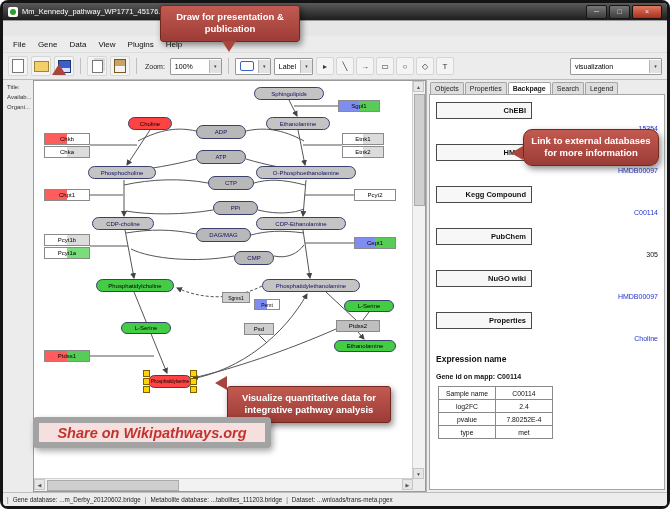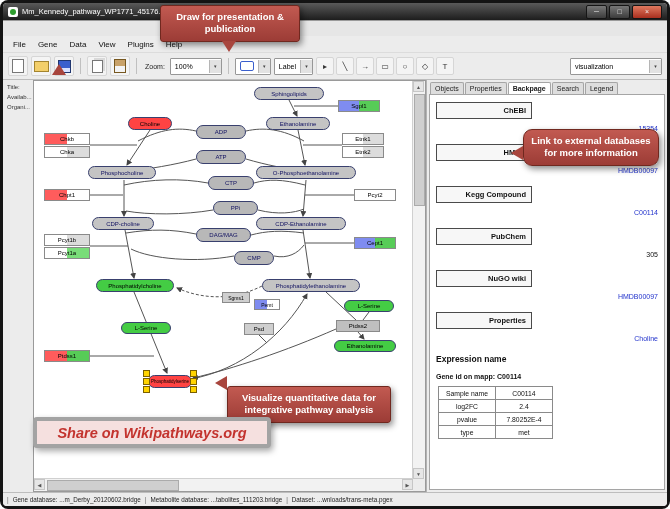--- a/index.html
+++ b/index.html
@@ -71,21 +71,21 @@
   
   .statusbar{height:13px;background:#ececec;border-top:1px solid #bdbdbd;display:flex;align-items:center;font-size:6.3px;color:#222;padding:0 4px;gap:4px;flex:0 0 auto;white-space:nowrap;overflow:hidden;}
   .sb-div{color:#666;}
 
   
   .callout{position:absolute;background:linear-gradient(#c25a51,#9c3c36);border:1px solid #70281f;border-radius:3px;color:#fff;font-weight:bold;font-size:9.5px;text-align:center;padding:5px 6px;box-shadow:2px 3px 6px rgba(0,0,0,0.45);z-index:100;line-height:1.3;box-sizing:border-box;}
   .pt{position:absolute;width:0;height:0;border:solid transparent;z-index:100;}
   .pt-down{border-width:11px 7px 0 7px;border-top-color:#a8453d;}
   .pt-up{border-width:0 7px 11px 7px;border-bottom-color:#a8453d;}
   .pt-left{border-width:7px 12px 7px 0;border-right-color:#a8453d;}
-  .share{position:absolute;left:33px;top:417px;width:238px;height:31px;background:#f5e0df;border:4px solid #a3a3a3;border-radius:4px;color:#c3332e;font-size:14.5px;font-weight:bold;font-style:italic;display:flex;align-items:center;justify-content:center;z-index:100;box-shadow:2px 3px 6px rgba(0,0,0,0.35);box-sizing:border-box;}
+  .share{position:absolute;left:33px;top:417px;width:238px;height:31px;background:#f5e0df;border:6px solid #a3a3a3;border-radius:4px;color:#c3332e;font-size:14.5px;font-weight:bold;font-style:italic;display:flex;align-items:center;justify-content:center;z-index:100;box-shadow:2px 3px 6px rgba(0,0,0,0.35);box-sizing:border-box;}
 </style>
 </head>
 <body>
 
 <div class="frame">
   <div class="window">
 
     <div class="titlebar">
       <span class="app-icon">
           <i></i>

